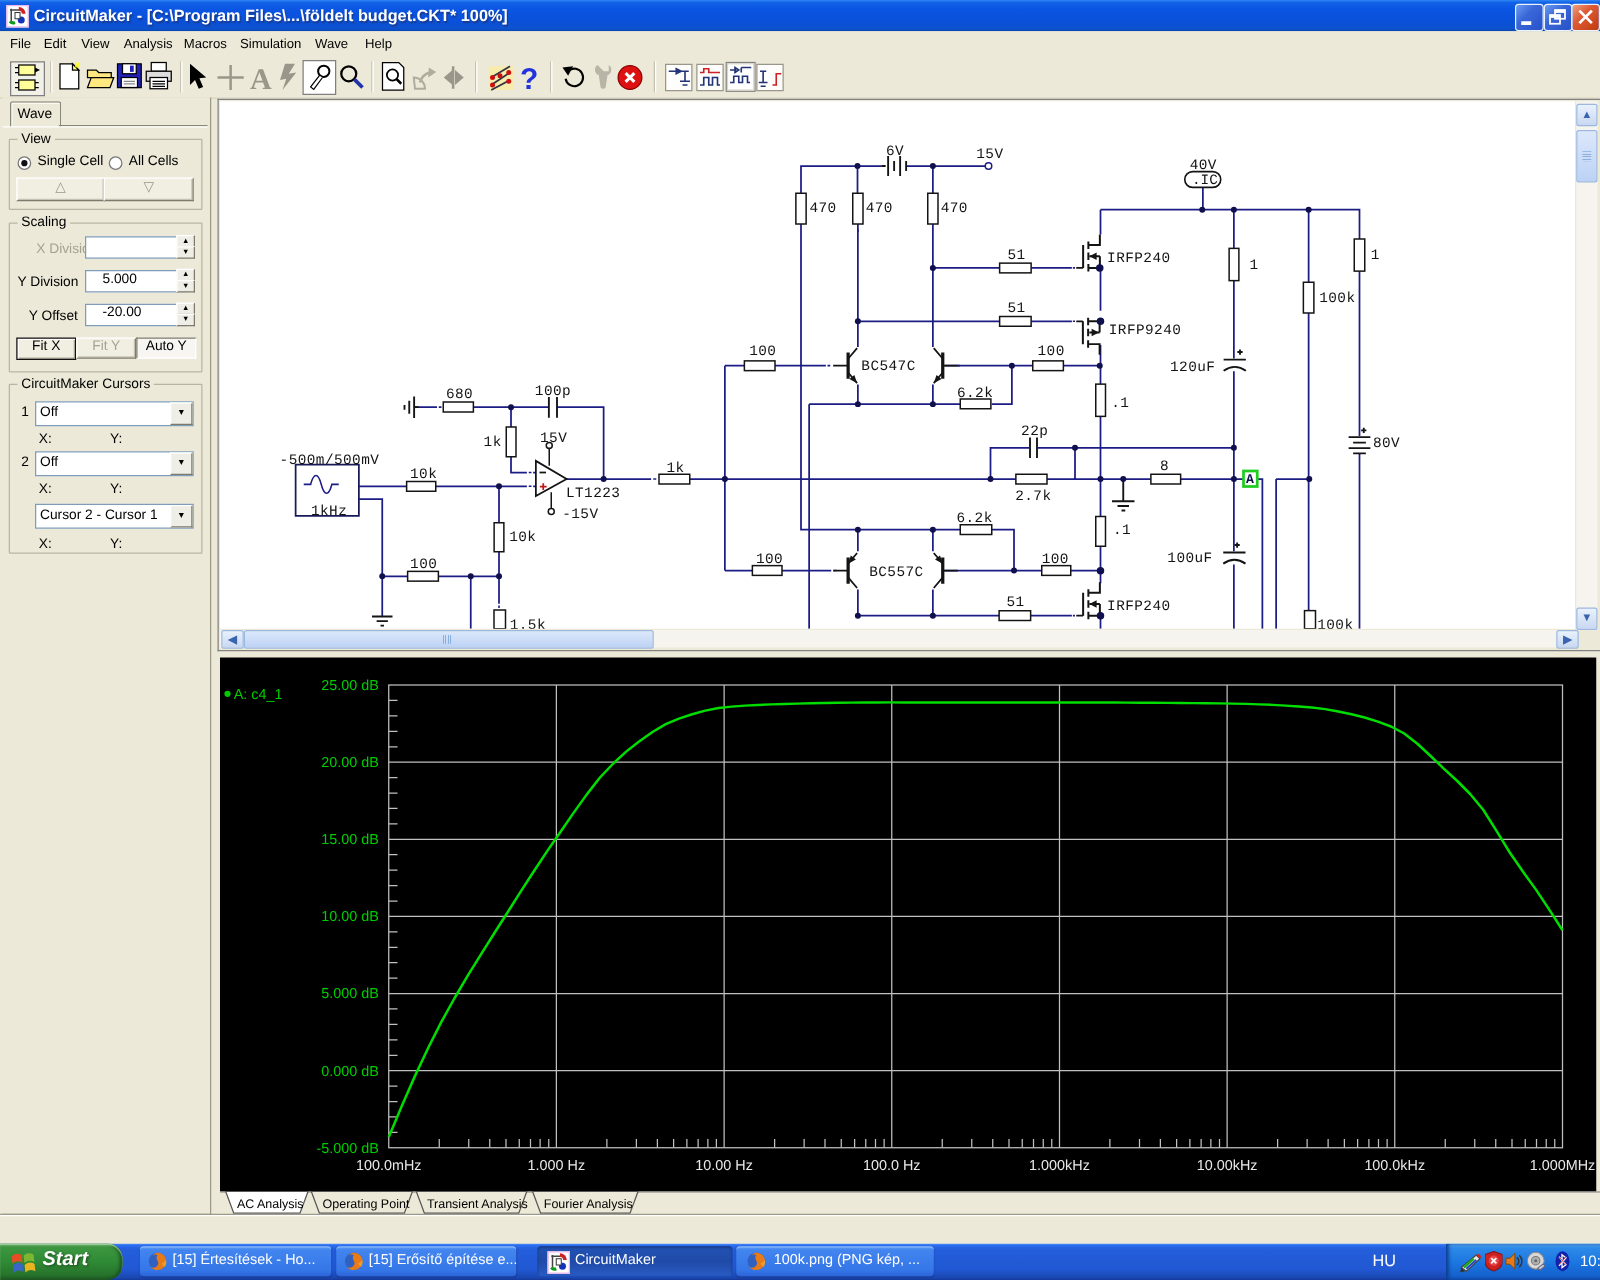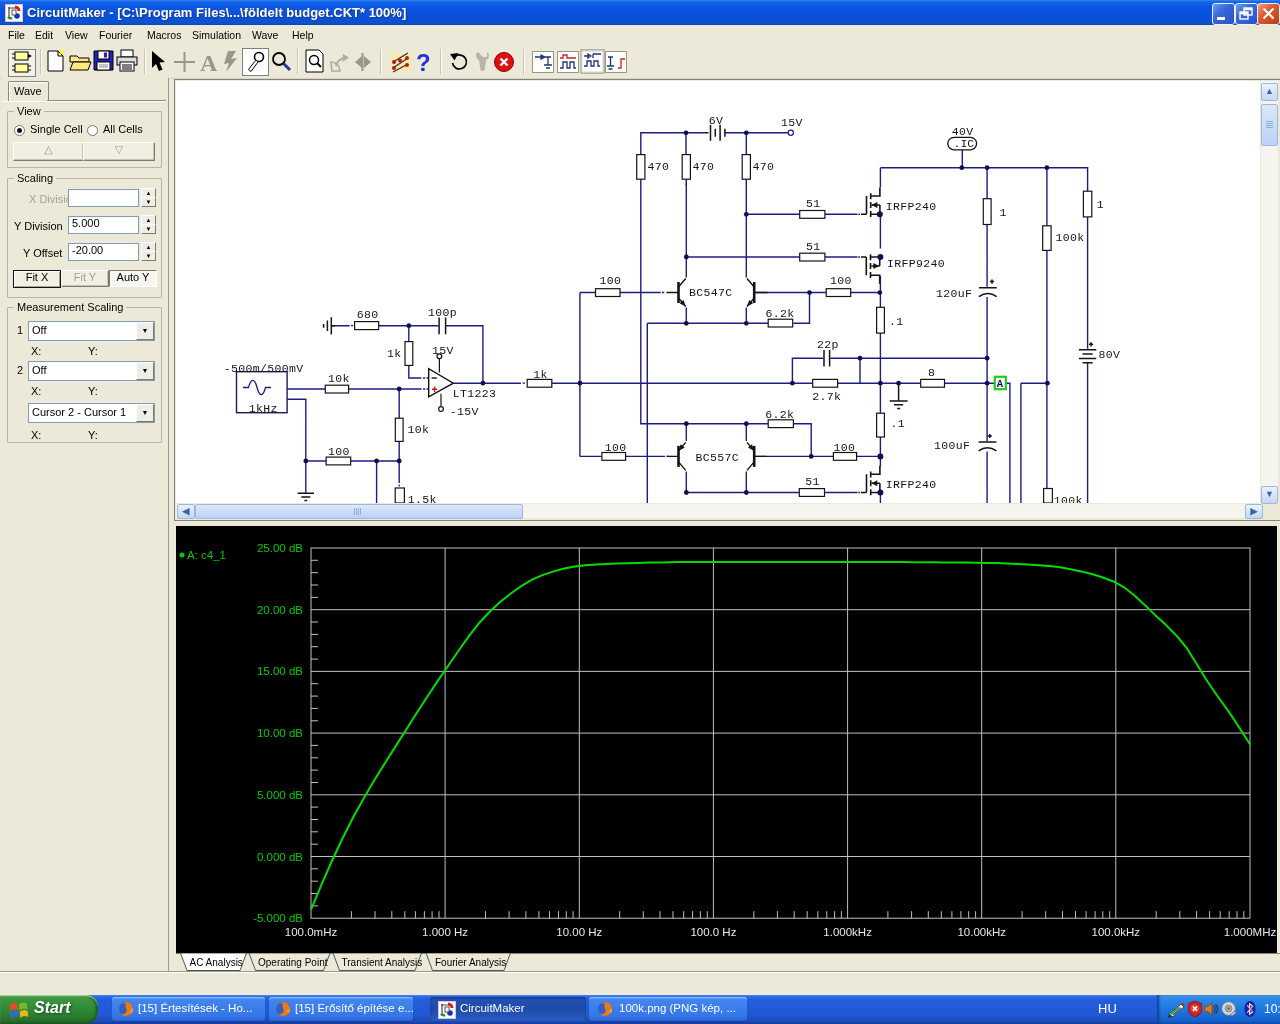--- a/index.html
+++ b/index.html
@@ -19,21 +19,21 @@
 #menubar span{position:absolute;top:4px;}
 
 #toolbar{left:0;top:45px;width:1280px;height:33px;background:#ECE9D8;border-bottom:1px solid #d8d4c0;}
 
 #lpanel{left:2px;top:78px;width:166px;height:893px;background:#ECE9D8;
  border-right:1px solid #9d9a87;border-bottom:1px solid #9d9a87;font-size:11px;}
 .gbox{position:absolute;border:1px solid #b9b5a2;border-radius:1px;}
 .glabel{position:absolute;top:-7px;left:6px;background:#ECE9D8;padding:0 3px;}
 .btn3d{position:absolute;background:#f1efe2;border:1px solid #888;
  border-color:#fff #7e7b6d #7e7b6d #fff;box-shadow:inset -1px -1px 0 #c6c3b2;font-size:11px;text-align:center;}
-.tbox{position:absolute;background:#fff;border:1px solid #7f9db9;font-size:11px;padding-left:3px;}
+.tbox{position:absolute;background:#fff;border:1px solid #7f9db9;font-size:11px;padding-left:13px;}
 .spin{position:absolute;width:15px;height:19px;}
 .spin div{position:absolute;left:0;width:13px;height:8px;background:#efeee6;border:1px solid;border-color:#fff #7e7b6d #7e7b6d #fff;font-size:6px;text-align:center;line-height:8px;color:#000;}
 .combo{position:absolute;height:18px;background:#fff;border:1px solid #7f9db9;}
 .combo .cb{position:absolute;right:0px;top:0px;width:16px;height:16px;background:#efeee6;border:1px solid;border-color:#fff #7e7b6d #7e7b6d #fff;text-align:center;font-size:7px;line-height:15px;color:#000;}
 
 #schem{left:174px;top:79px;width:1105px;height:440px;background:#ECE9D8;border:1px solid #828282;border-right:none;}
 #schemwhite{left:1px;top:1px;width:1084px;height:422px;background:#fff;}
 #vscroll{left:1086px;top:1px;width:17px;height:422px;background:#f5f4ee;}
 #hscroll{left:1px;top:424px;width:1084px;height:14px;background:#f5f4ee;}
 .sbtn{position:absolute;background:linear-gradient(180deg,#e9f2fc,#c8d8f2);border:1px solid #9cb8e0;border-radius:2px;color:#3a63b0;font-weight:bold;text-align:center;}
@@ -77,21 +77,21 @@
       <path d="M9 2 a4 4 0 0 1 4 4" stroke="#cc2222" stroke-width="3" fill="none"></path>
       <path d="M2 12 a3.5 3.5 0 0 0 4 1" stroke="#119922" stroke-width="2.5" fill="none"></path>
       <circle cx="11" cy="11" r="2.8" fill="#1133bb"></circle>
       <rect x="6" y="5" width="4" height="5" fill="#fff" stroke="#333" stroke-width="0.8"></rect>
     </svg>
 </div>
 <div class="abs" id="menubar">
 <span style="left:8px;">File</span>
     <span style="left:35px;">Edit</span>
     <span style="left:65px;">View</span>
-<span style="left:99px;">Fourier</span>
+<span style="left:99px;">Analysis</span>
     <span style="left:147px;text-align:center;">Macros</span>
     <span style="left:192px;">Simulation</span>
 <span style="left:252px;">Wave</span>
     <span style="left:292px;">Help</span>
 </div>
 <div class="abs" id="toolbar">
 <svg width="1280" height="33" xmlns="http://www.w3.org/2000/svg">
 <g transform="translate(0,-45)">
 
 <rect x="8.5" y="49.5" width="27" height="27" fill="#f2f1e8" stroke="#808080"></rect>
@@ -287,21 +287,21 @@
   <div class="spin" style="left:133px;top:63px;">
         <div style="top:0;">▲</div>
         <div style="top:9px;">▼</div>
       </div>
   <div class="btn3d" style="left:5px;top:91px;width:46px;height:16px;border:1px solid #111;box-shadow:inset 1px 1px 0 #fff,inset -1px -1px 0 #a8a593;">Fit X</div>
   <div class="btn3d" style="left:53px;top:91px;width:46px;height:15px;color:#a5a294;">Fit Y</div>
   <div class="abs" style="left:101px;top:91px;width:46px;height:15px;background:#f7f6f2;border:1px solid;border-color:#7e7b6d #fff #fff #7e7b6d;text-align:center;">Auto Y</div>
  </div>
 
  <div class="gbox" style="left:5px;top:229px;width:153px;height:134px;">
-  <div class="glabel">Measurement Scaling</div>
+  <div class="glabel">CircuitMaker Cursors</div>
   <div class="abs" style="left:9px;top:16px;">1</div>
   <div class="combo" style="left:20px;top:13px;width:125px;">
         <span style="position:absolute;left:3px;top:2px;">Off</span>
         <div class="cb">▼</div>
       </div>
   <div class="abs" style="left:23px;top:37px;">X:</div>
       <div class="abs" style="left:80px;top:37px;">Y:</div>
   <div class="abs" style="left:9px;top:56px;">2</div>
   <div class="combo" style="left:20px;top:53px;width:125px;">
         <span style="position:absolute;left:3px;top:2px;">Off</span>

